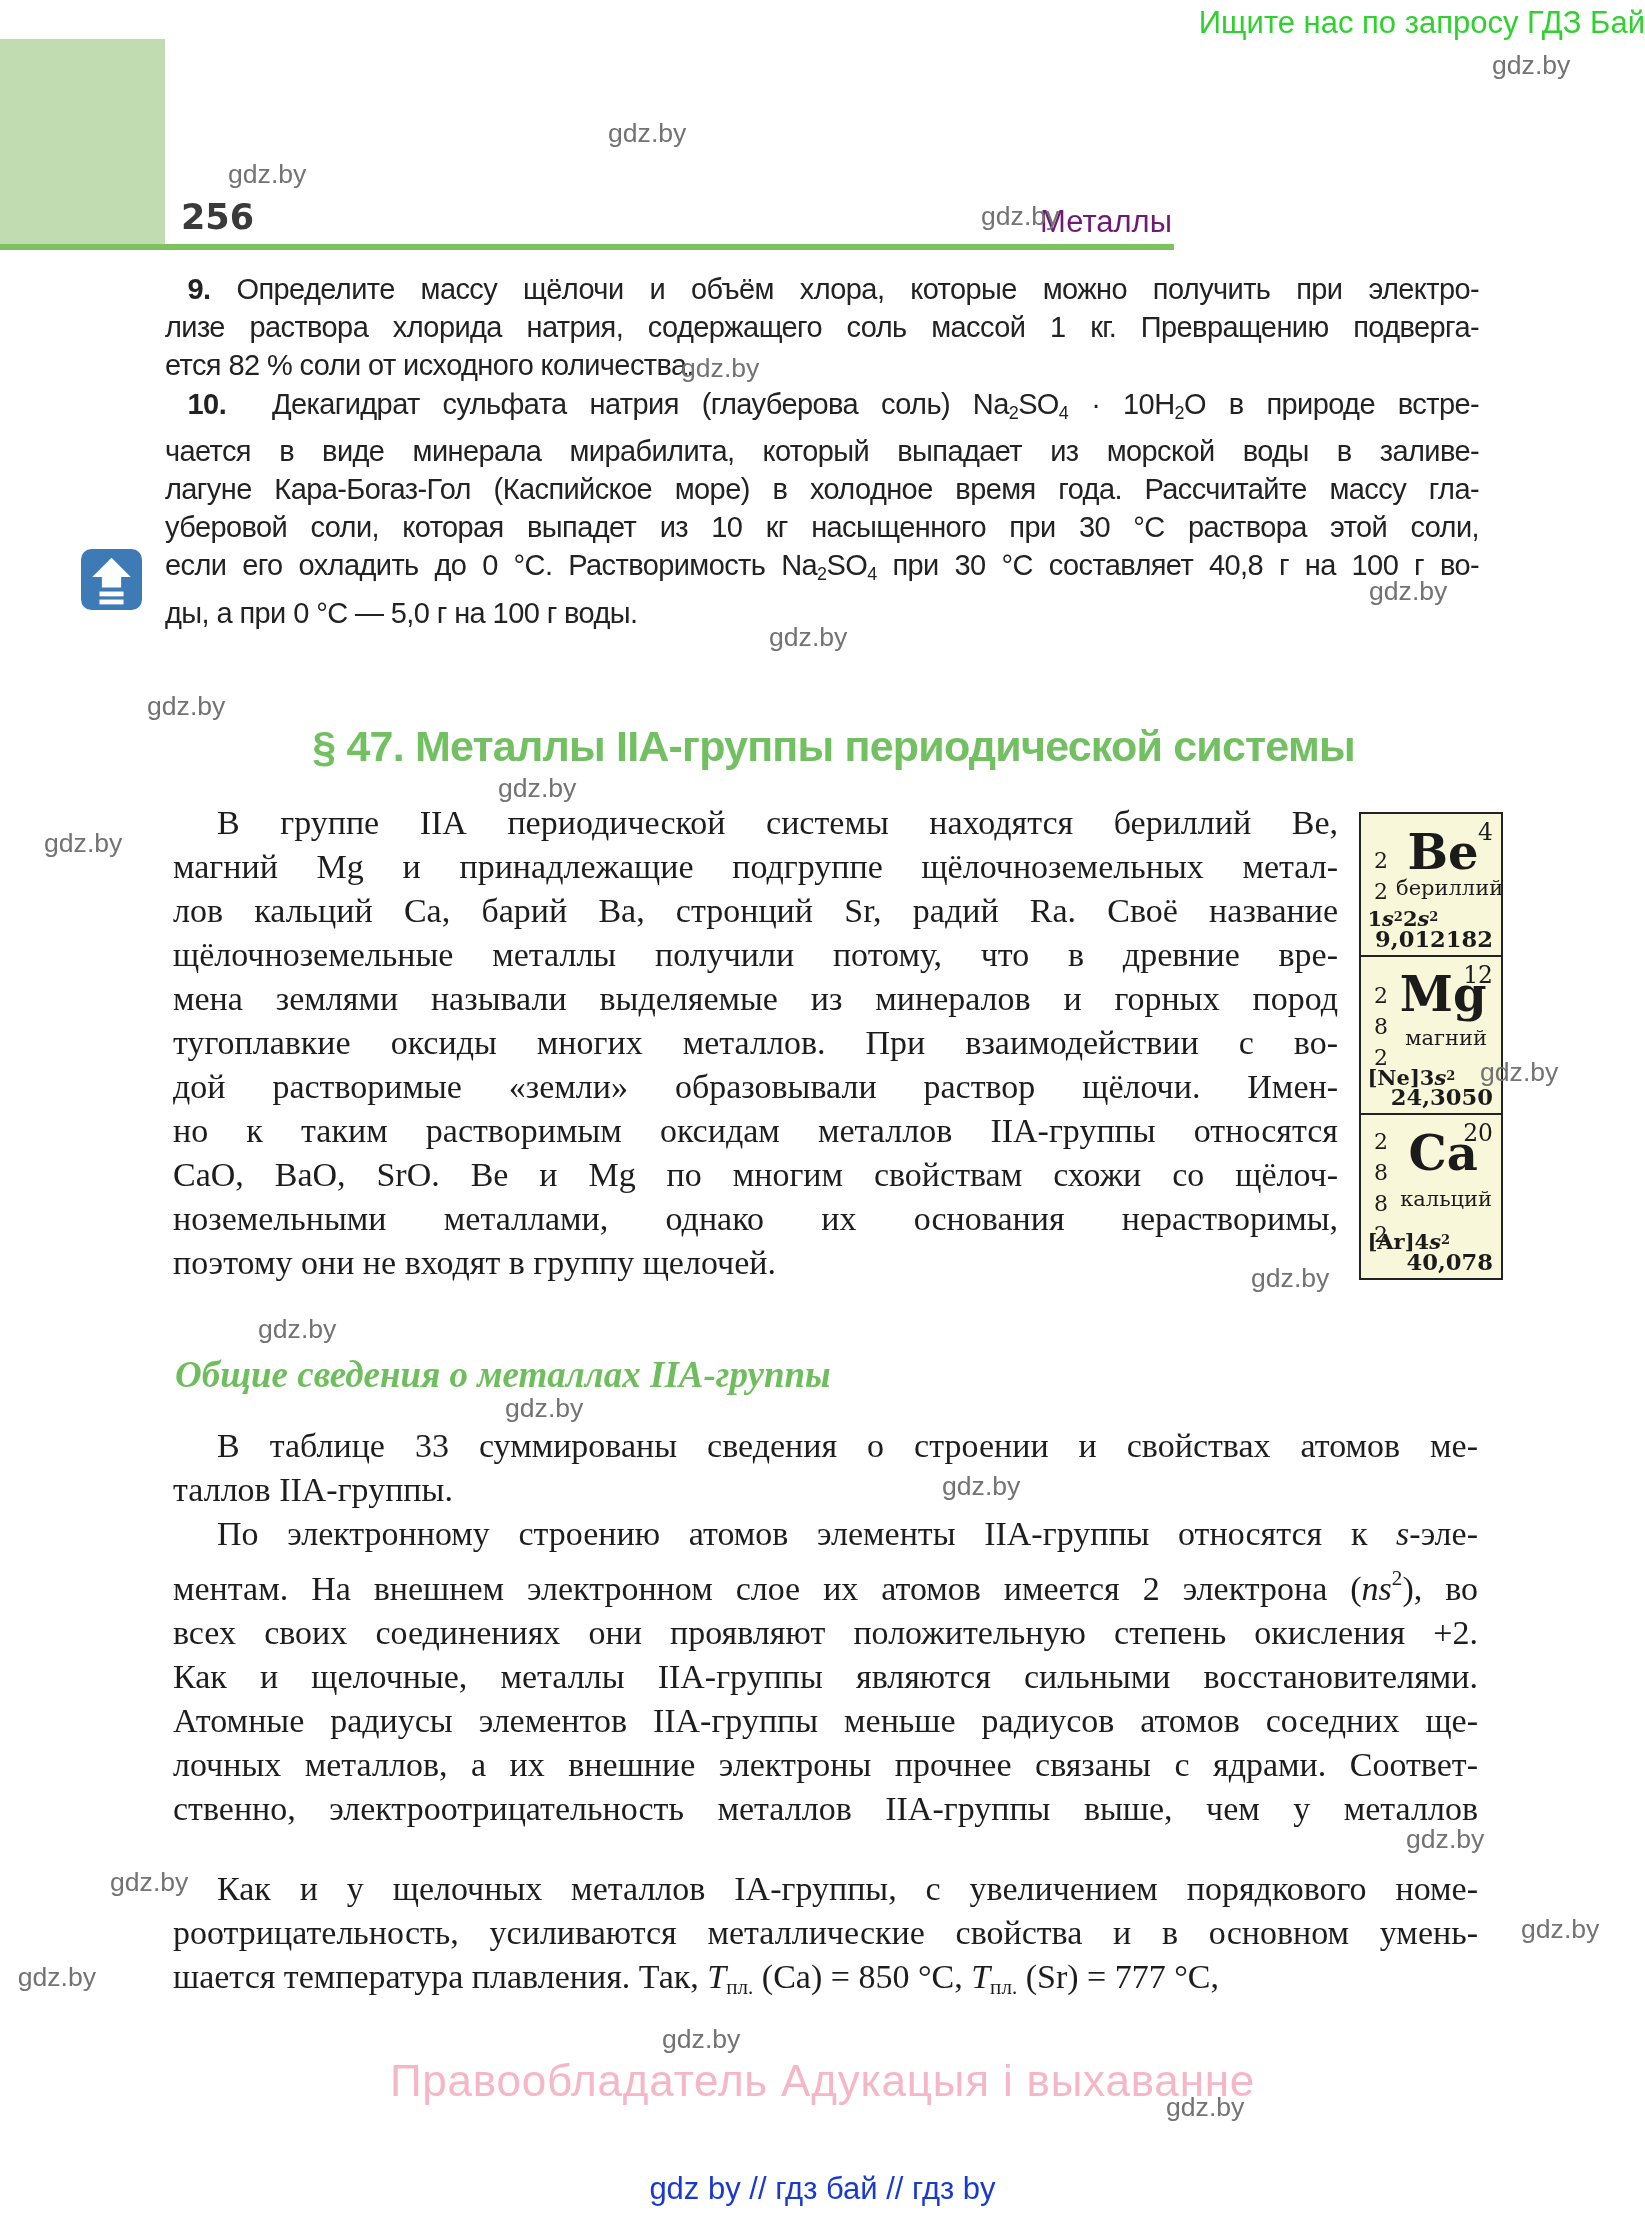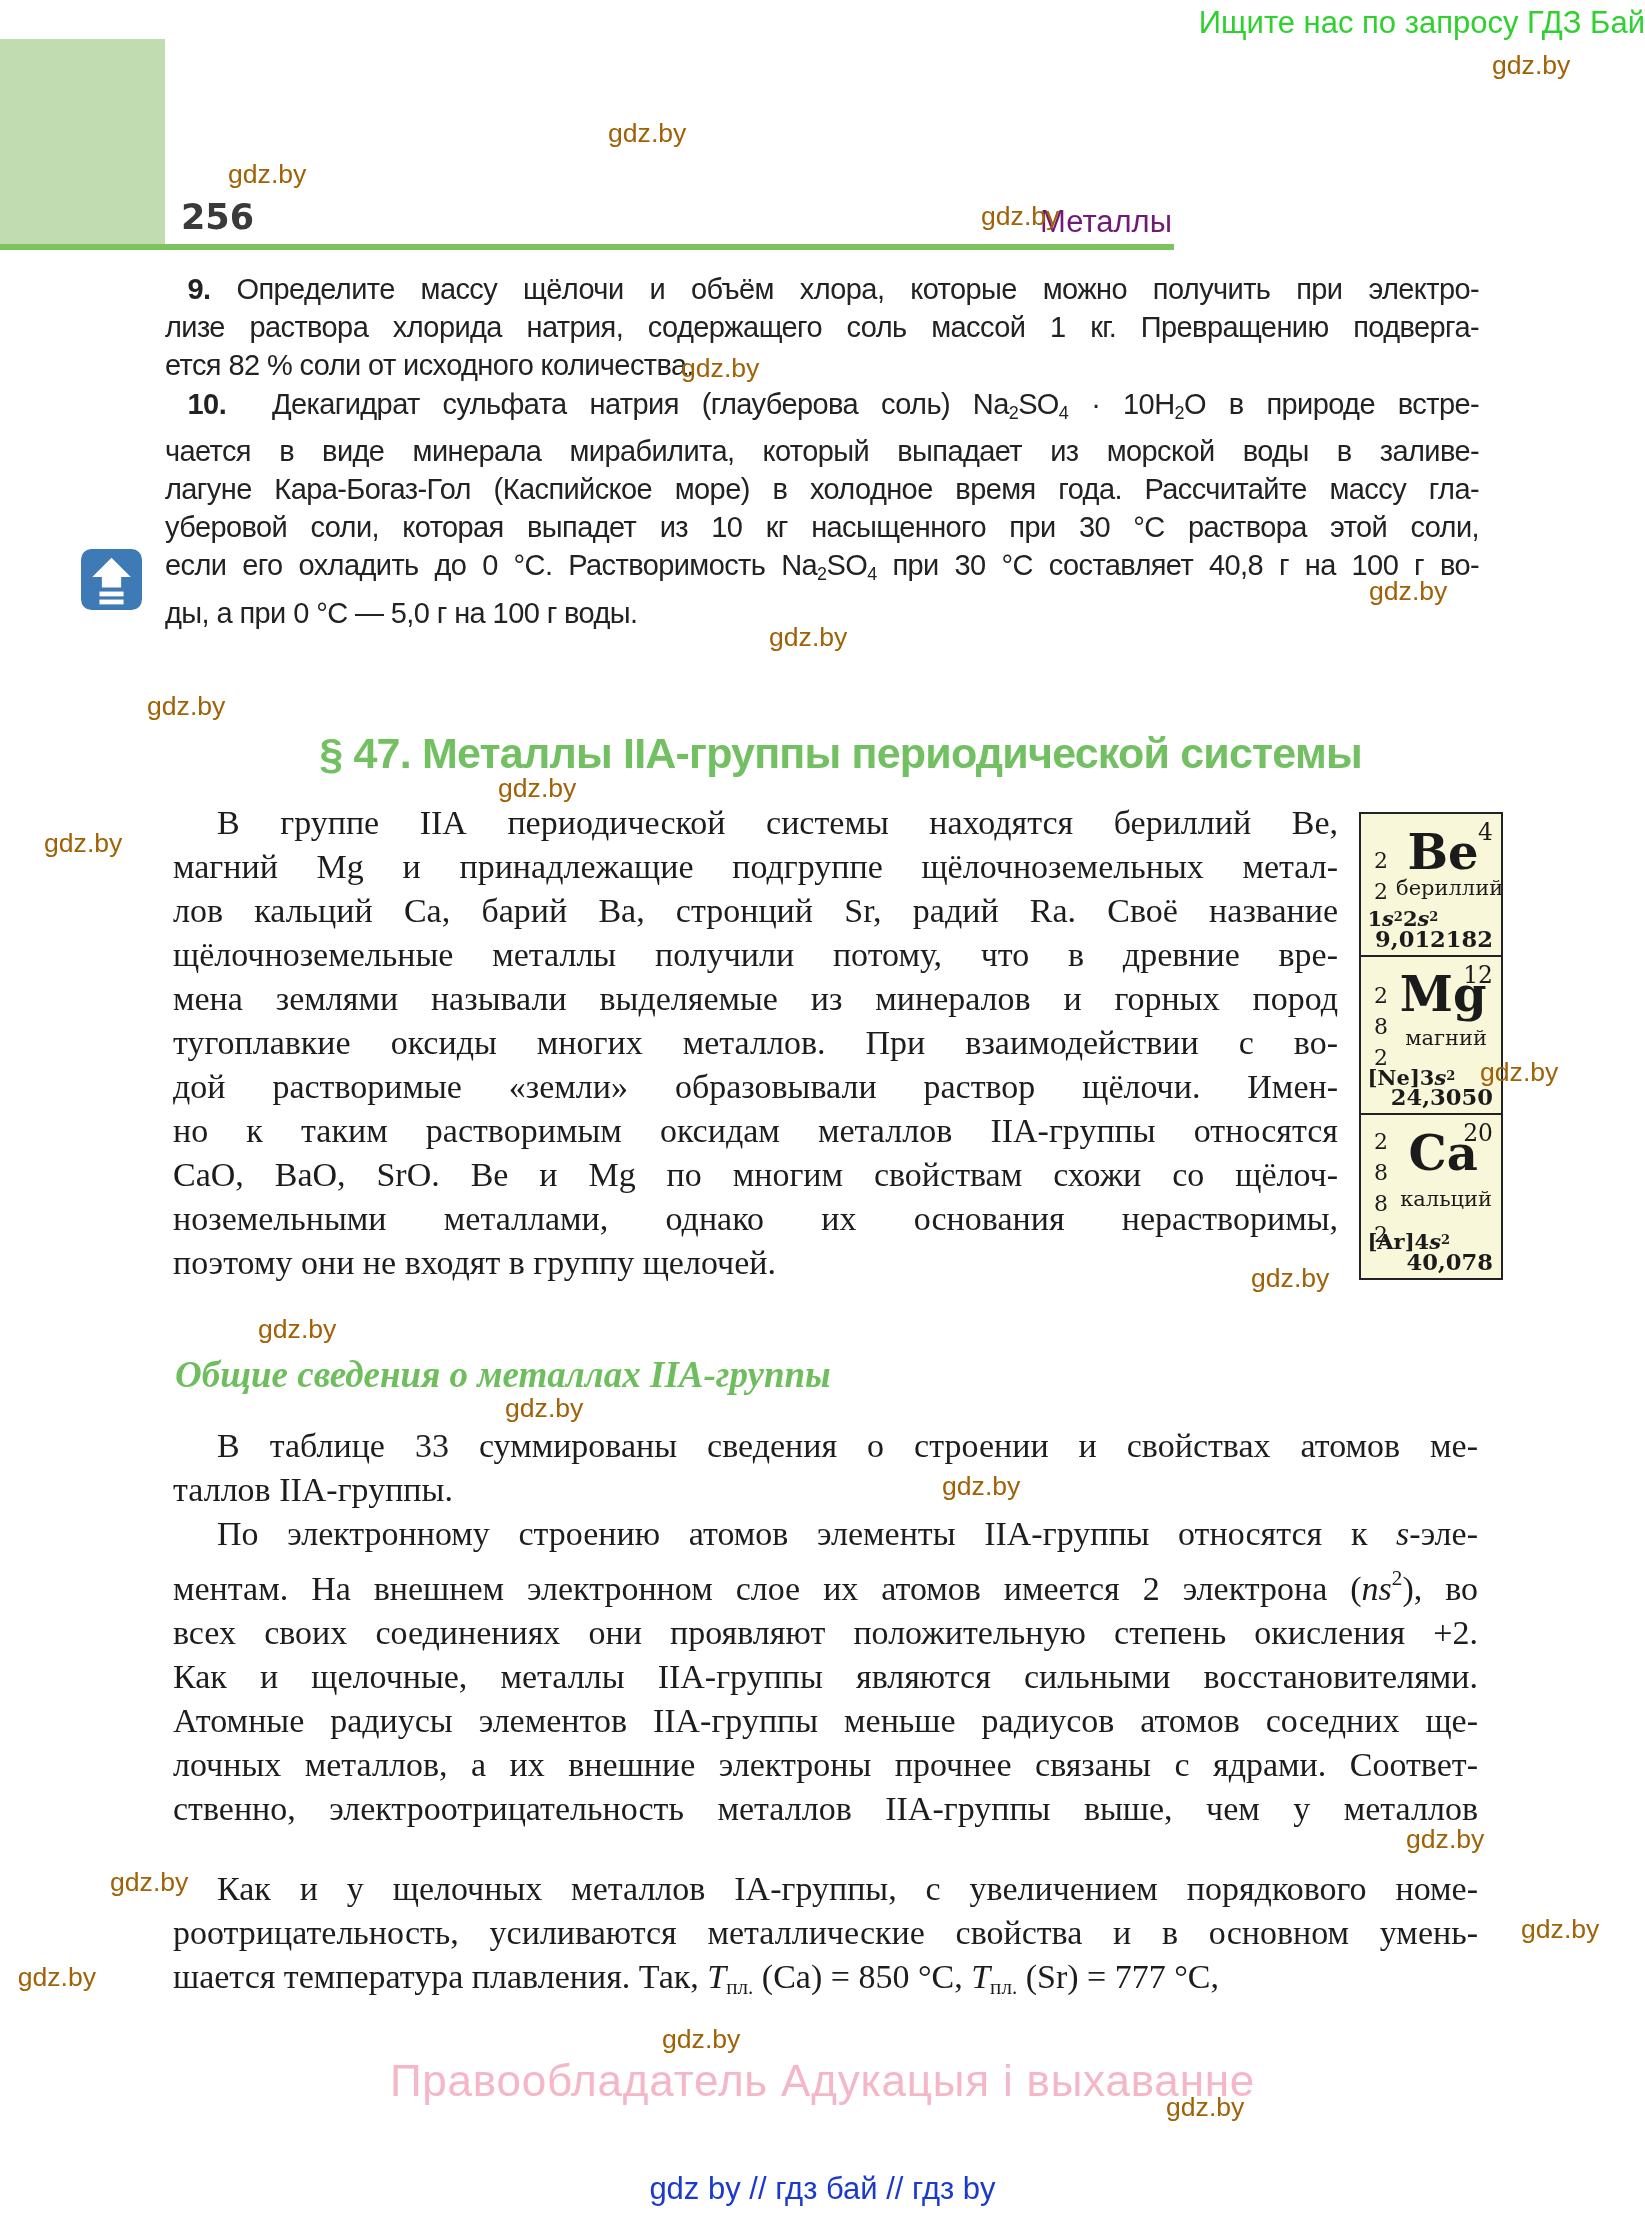--- a/index.html
+++ b/index.html
@@ -23,21 +23,21 @@
   .tl.ind{text-indent:44px;}
 
   .ex{position:absolute;left:165px;width:1314px;font-family:"Liberation Sans",sans-serif;
       font-size:29px;line-height:38px;letter-spacing:-0.6px;color:#222;}
   .ex .tl.ind{text-indent:22.6px;}
   .ex9{top:270px;}
   .ex10{top:385px;}
 
   .nav-icon{position:absolute;left:81px;top:549px;width:61px;height:61px;}
 
-  .sec-title{position:absolute;left:173px;top:714px;width:1305px;margin:15px;text-align:center;
+  .sec-title{position:absolute;left:173px;top:714px;width:1305px;margin:8px;text-align:center;
              font-family:"Liberation Sans",sans-serif;font-weight:700;font-size:43px;
              letter-spacing:-0.8px;color:#72c062;}
 
   .para{position:absolute;left:173px;font-size:34px;line-height:44px;color:#1d1d1d;}
   .p1{top:801px;width:1165px;}
   .p2{top:1424px;width:1305px;}
   .p3{top:1512px;width:1305px;}
   .p4{top:1867px;width:1305px;}
 
   .subhead{position:absolute;left:175px;top:1353px;margin:0;font-family:"Liberation Serif",serif;
@@ -48,21 +48,21 @@
          margin-top:-2.4px;font-family:"DejaVu Serif",serif;color:#1b1b1b;}
   .ecard.first{margin-top:0;}
   .enum{position:absolute;top:4px;right:8px;font-size:23.4px;}
   .esym{position:absolute;top:9.7px;left:29px;right:4.8px;text-align:center;font-size:48px;font-weight:700;}
   .ename{position:absolute;top:44%;left:35px;right:4.8px;text-align:center;font-size:21px;}
   .eshells{position:absolute;left:13px;top:19.3px;bottom:37px;display:flex;flex-direction:column;
            justify-content:center;font-size:22px;line-height:31px;}
   .econf{position:absolute;left:6.4px;bottom:24px;font-size:21px;font-weight:700;}
   .emass{position:absolute;right:8px;bottom:3.2px;font-size:22.6px;font-weight:700;}
 
-  .wm{position:absolute;font-family:"Liberation Sans",sans-serif;font-size:26.6px;color:#a16207;
+  .wm{position:absolute;font-family:"Liberation Sans",sans-serif;font-size:26.6px;color:#737373;
       white-space:nowrap;}
 
   .footer-pink{position:absolute;left:0;top:2056px;width:100%;text-align:center;
                font-family:"Liberation Sans",sans-serif;font-size:44px;color:#f5b6c8;letter-spacing:0.8px;}
   .footer-links{position:absolute;left:0;top:2171px;width:100%;text-align:center;
                 font-family:"Liberation Sans",sans-serif;font-size:31px;color:#1a39cf;}
 
   sub{font-size:62%;vertical-align:-14%;}
   sup{font-size:62%;vertical-align:34%;}
 </style>

